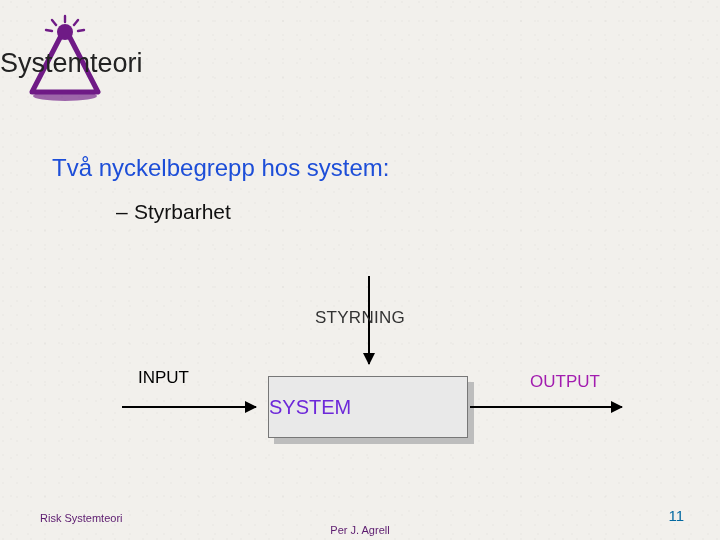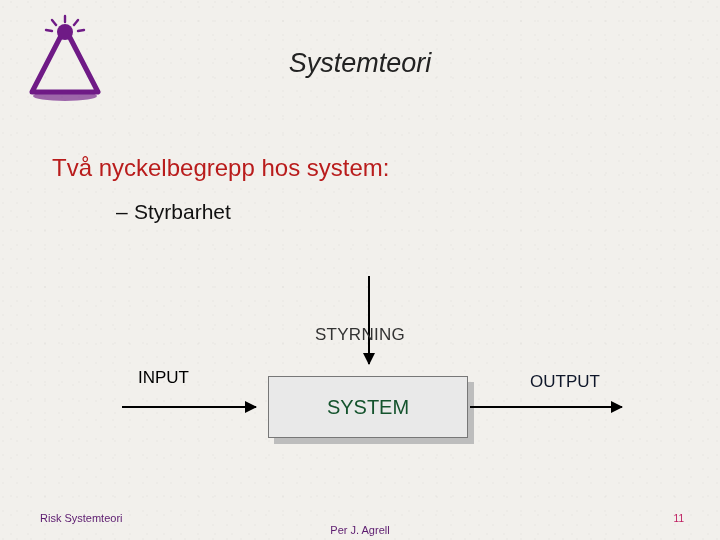--- a/index.html
+++ b/index.html
@@ -35,32 +35,31 @@
     width: 74px;
     height: 92px;
   }
   .logo svg { width: 100%; height: 100%; }
 
   .title {
     position: absolute;
     top: 48px;
     left: 0;
     width: 100%;
-    text-align: center;
+    text-align: left;
     font-size: 27px;
     color: #222;
-    font-style: italic;
   }
 
   .intro {
     position: absolute;
     left: 52px;
     top: 154px;
     font-size: 24px;
-    color: #b91c1c;
+    color: #1d4ed8;
   }
   .bullets {
     position: absolute;
     left: 116px;
     top: 196px;
     font-size: 21px;
     color: #111;
     line-height: 1.55;
   }
   .bullets .dash { display: inline-block; width: 18px; }
@@ -68,63 +67,62 @@
   
   .diagram {
     position: absolute;
     left: 0;
     top: 272px;
     width: 720px;
     height: 210px;
   }
   .styrning-label {
     position: absolute;
-    top: 53px;
+    top: 36px;
     left: 0;
     width: 100%;
     text-align: center;
     font-size: 17px;
     color: #333;
     letter-spacing: 0.3px;
   }
   .input-label {
     position: absolute;
     left: 138px;
     top: 96px;
     font-size: 17px;
     color: #000000;
   }
   .output-label {
     position: absolute;
     left: 530px;
     top: 100px;
     font-size: 17px;
-    color: #0f172a;
+    color: #a21caf;
   }
   .system-box-shadow {
     position: absolute;
     left: 274px;
     top: 110px;
     width: 200px;
     height: 62px;
     background: #bdbdbd;
   }
   .system-box {
     position: absolute;
     left: 268px;
     top: 104px;
     width: 200px;
     height: 62px;
     background: #e9e9e9;
     border: 1px solid #777;
     display: flex;
     align-items: center;
-    justify-content: center;
     font-size: 20px;
-    color: #14532d;
+    color: #6d28d9;
     box-sizing: border-box;
   }
 
   
   .arrow-h {
     position: absolute;
     height: 2px;
     background: #000;
   }
   .arrow-h::after {
@@ -172,21 +170,21 @@
   .footer {
     position: absolute;
     bottom: 16px;
     left: 0;
     width: 100%;
     font-size: 11px;
     color: #5b1a6e;
   }
   .footer-left  { position: absolute; left: 40px;  bottom: 0; }
   .footer-center{ position: absolute; left: 0; right: 0; text-align: center; }
-  .footer-right { position: absolute; right: 36px; bottom: 0; color: #be185d; font-size: 10px; }
+  .footer-right { position: absolute; right: 36px; bottom: 0; color: #0369a1; font-size: 15px; }
 </style>
 </head>
 <body>
 
 <div class="header">
   <div class="logo">
     <svg viewBox="0 0 74 92">
 
       <path d="M37 14 L70 78 L4 78 Z" fill="none" stroke="#6f1a86" stroke-width="5" stroke-linejoin="round"></path>
 

